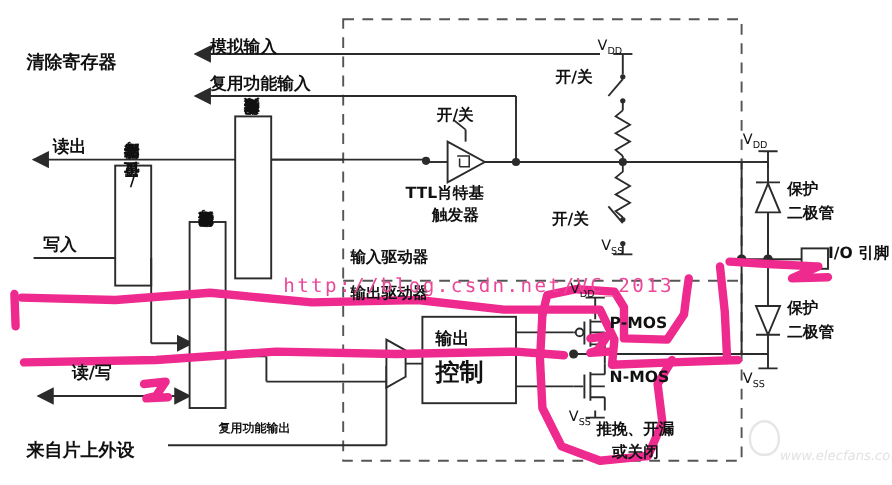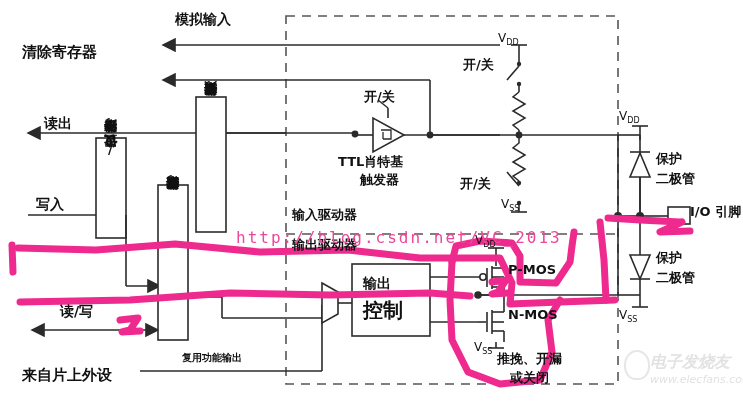--- a/index.html
+++ b/index.html
@@ -200,22 +200,23 @@
       <path d="M608,218 L640,220 L680,222"></path>
       <path d="M682,222 L660,232 L690,231"></path>
       <path d="M600,222 L604,260 L606,300"></path>
     </g>
   </svg>
 
   <div class="lbl cn" style="left:22px;top:45px;font-size:15px;">清除寄存器</div>
 
   <div class="lbl cn" style="left:22px;top:368px;font-size:15px;">来自片上外设</div>
 
-  <div class="lbl cn" style="left:175px;top:12px;font-size:14px;">模拟输入</div>
-
+  <div class="lbl cn" style="left:175px;top:32px;font-size:14px;">模拟输入</div>
+
+  <div class="lbl cn" style="left:175px;top:63px;font-size:14px;">复用功能输入</div>
 
   <div class="lbl cn" style="left:44px;top:116px;font-size:14px;">读出</div>
 
   <div class="lbl cn" style="left:36px;top:197px;font-size:14px;">写入</div>
 
   <div class="lbl cn" style="left:60px;top:304px;font-size:14px;">读/写</div>
 
   <div class="lbl cn" style="left:182px;top:353px;font-size:10px;text-align:right;">复用功能输出</div>
 
   <div class="vert" style="left:102px;top:143px;font-size:13px;">位设置/清除寄存器</div>
@@ -271,18 +272,17 @@
   <div class="lbl cn" style="left:656px;top:152px;font-size:13px;">保护</div>
   <div class="lbl cn" style="left:656px;top:172px;font-size:13px;">二极管</div>
 
   <div class="lbl cn" style="left:656px;top:251px;font-size:13px;">保护</div>
   <div class="lbl cn" style="left:656px;top:271px;font-size:13px;">二极管</div>
 
   <div class="lbl cn" style="left:690px;top:205px;font-size:13px;">I/O 引脚</div>
 
   <div class="wm" style="left:236px;top:228px;font-size:16px;letter-spacing:2px;">http://blog.csdn.net/VC_2013</div>
 
-  <div class="wm2" style="left:650px;top:352px;font-size:16px;font-weight:700;">电子发烧友</div>
   <div class="wm2" style="left:650px;top:373px;font-size:11px;">www.elecfans.com</div>
   <div style="position:absolute;left:624px;top:350px;width:22px;height:26px;
               border:2px solid #e6e6e6;border-radius:50% 50% 45% 45%;"></div>
 
 </div>
 
 </body></html>

